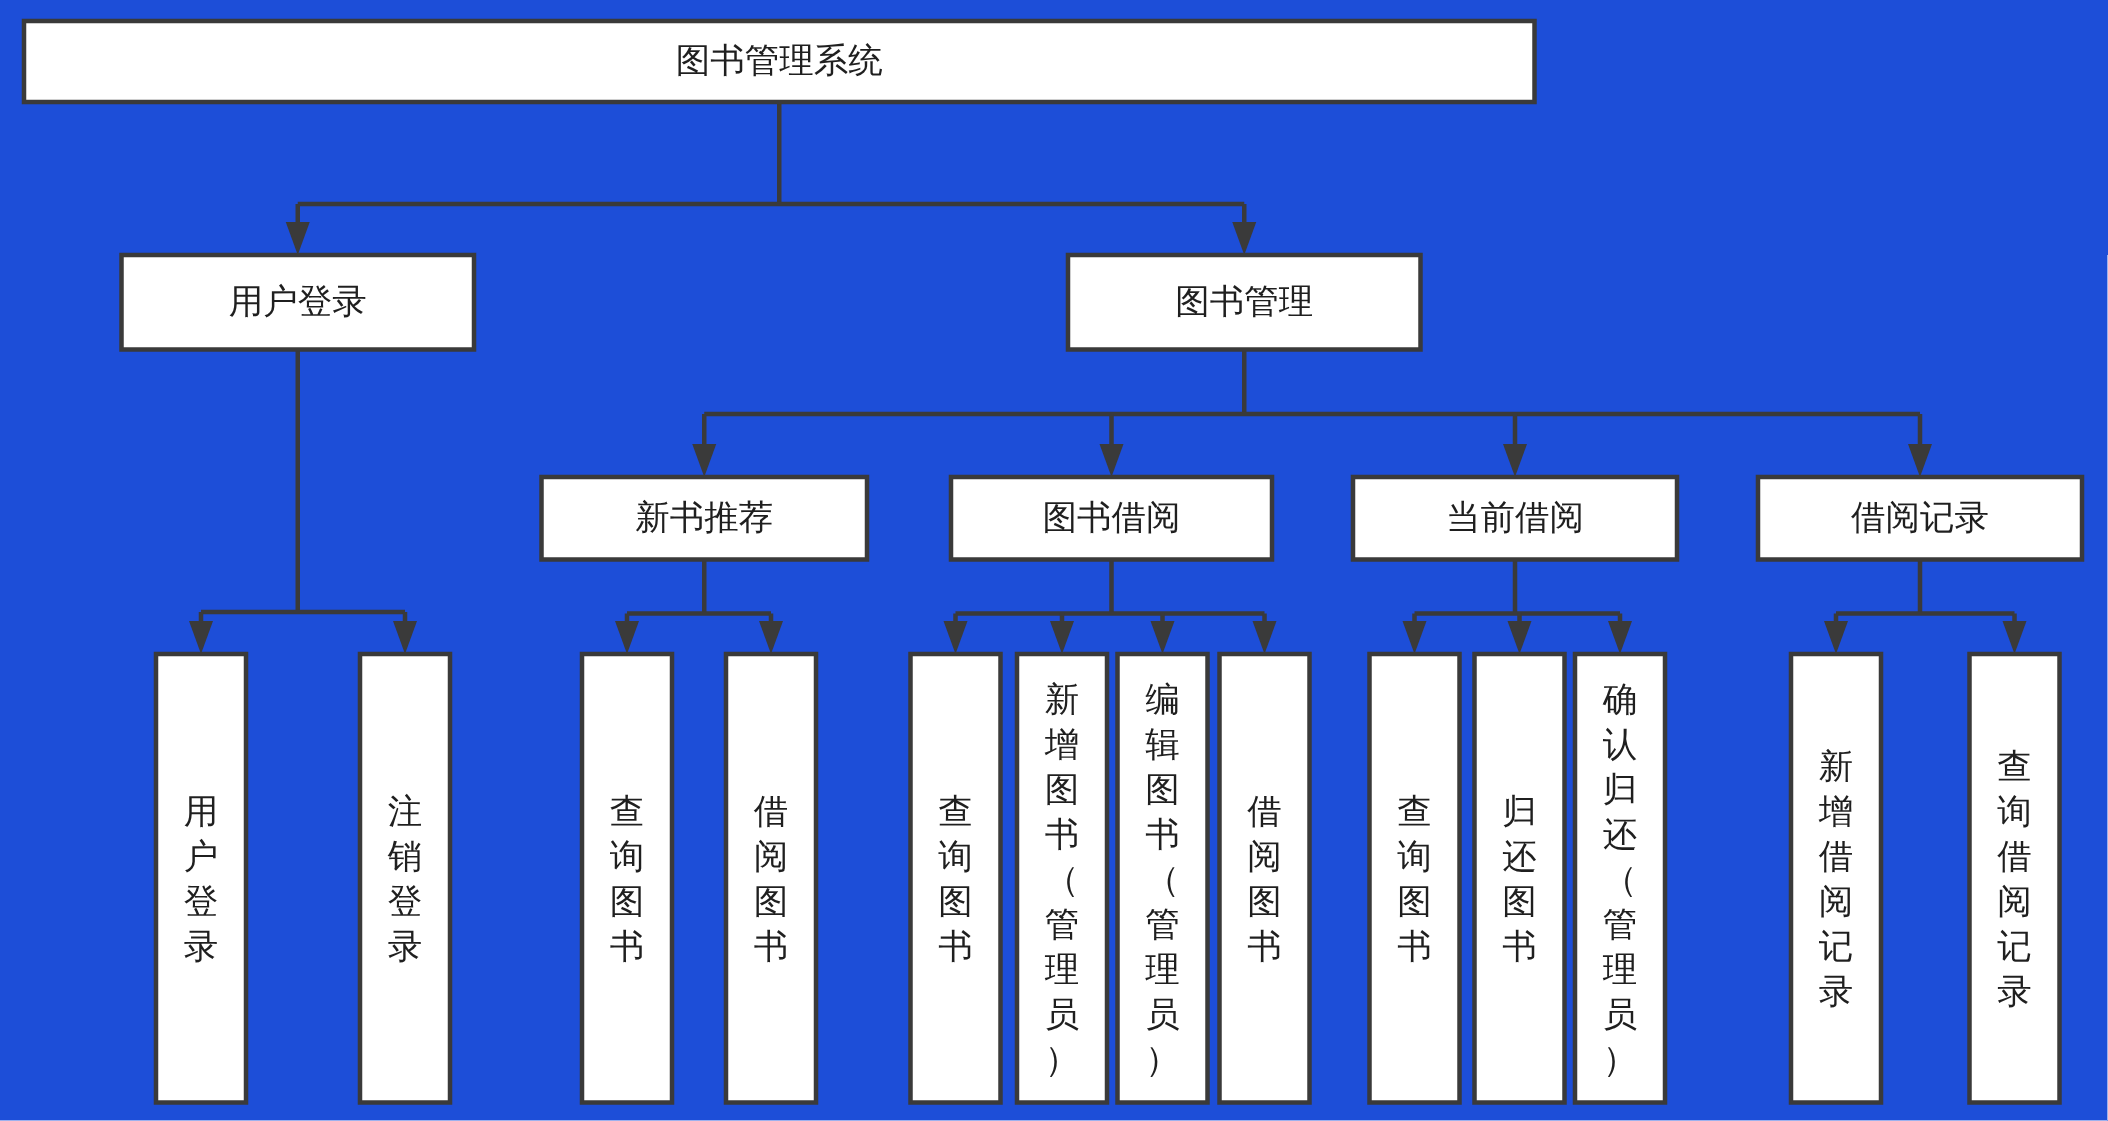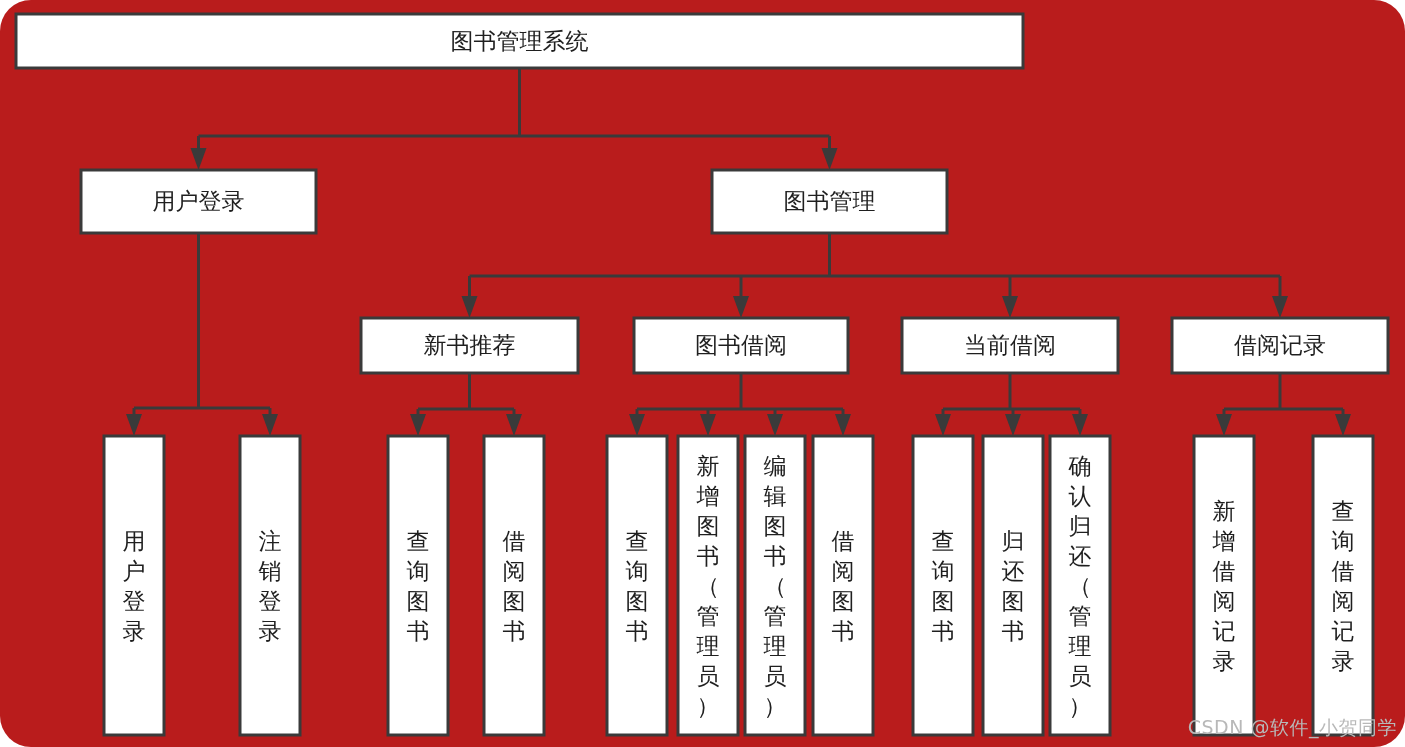--- a/index.html
+++ b/index.html
@@ -7,23 +7,22 @@
     padding: 0;
     background: #ffffff;
   }
   body {
     font-family: "DejaVu Sans", "Liberation Sans", sans-serif;
   }
   #diagram-root {
     position: relative;
     width: 1405px;
     height: 747px;
-    background: #b91c1c;
+    background: #1d4ed8;
     overflow: hidden;
-    border-radius: 31px;
   }
   svg.flow {
     position: absolute;
     left: 0;
     top: 0;
     width: 1405px;
     height: 747px;
   }
   .node-box {
     fill: #ffffff;
@@ -200,14 +199,13 @@
         <g>
           <rect x="1194" y="436" width="60" height="299" class="node-box"></rect>
           <text x="1224" y="518.9" class="node-label-vertical"><tspan x="1224" dy="0">新</tspan><tspan x="1224" dy="30">增</tspan><tspan x="1224" dy="30">借</tspan><tspan x="1224" dy="30">阅</tspan><tspan x="1224" dy="30">记</tspan><tspan x="1224" dy="30">录</tspan></text>
         </g>
         <g>
           <rect x="1313" y="436" width="60" height="299" class="node-box"></rect>
           <text x="1343" y="518.9" class="node-label-vertical"><tspan x="1343" dy="0">查</tspan><tspan x="1343" dy="30">询</tspan><tspan x="1343" dy="30">借</tspan><tspan x="1343" dy="30">阅</tspan><tspan x="1343" dy="30">记</tspan><tspan x="1343" dy="30">录</tspan></text>
         </g>
       </g>
   </svg>
-  <div class="watermark">CSDN @软件_小贺同学</div>
 </div>
 
 </body></html>

